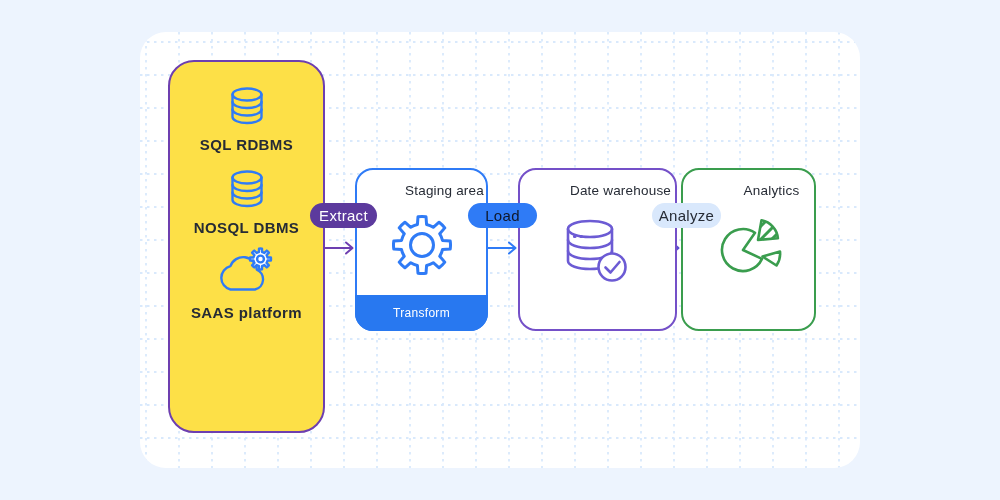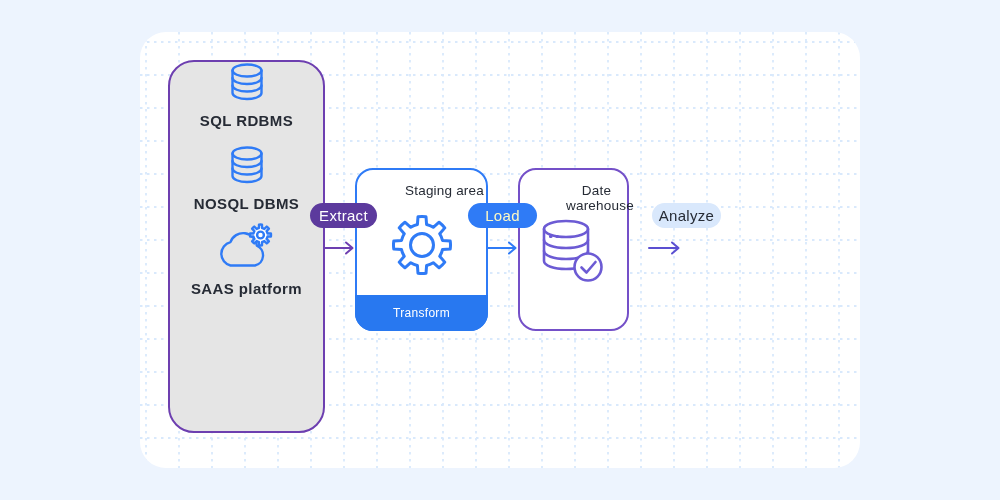--- a/index.html
+++ b/index.html
@@ -18,35 +18,35 @@
   }
   .card{
     position:absolute;left:140px;top:32px;width:720px;height:436px;
     background:var(--card_bg);border-radius:26px;overflow:hidden;
   }
   .grid-svg{position:absolute;left:0;top:0;width:720px;height:436px;}
 
   
   .sources{
     position:absolute;left:28px;top:28px;width:157px;height:373px;
-    border:2px solid var(--purple_border);border-radius:26px;background:#e5e5e5;
-    display:flex;flex-direction:column;align-items:center;
+    border:2px solid var(--purple_border);border-radius:26px;background:#fde047;
+    display:flex;flex-direction:column;align-items:center;padding-top:24px;
     z-index:2;
   }
   .src-item{display:flex;flex-direction:column;align-items:center;}
   .src-label{font-size:15px;font-weight:700;letter-spacing:.4px;color:var(--text_dark);margin-top:8px;}
   .icon-blue{color:var(--blue);}
   .mt16{margin-top:16px;} .mt10{margin-top:10px;} .mt12{margin-top:12px;}
 
   
   .stage{
     position:absolute;top:136px;height:163px;background:#fff;border-radius:18px;z-index:2;
   }
   .stage-staging{left:215px;width:133px;border:2px solid var(--blue);}
-  .stage-warehouse{left:378px;width:111px;border:2px solid var(--purple_mid);}
+  .stage-warehouse{left:378px;width:159px;border:2px solid var(--purple_mid);}
   .stage-analytics{left:541px;width:135px;border:2px solid var(--green);}
   .stage-title{
     text-align:center;margin-top:13px;font-size:13.5px;font-weight:500;
     letter-spacing:.2px;color:var(--text_dark);padding-left:46px;
   }
   .stage-icon{position:absolute;left:50%;transform:translateX(-50%);}
   .gear-pos{top:42px;color:var(--blue);}
   .dbcheck-pos{top:44px;color:var(--violet_icon);}
   .pie-pos{top:47px;color:var(--green);}
   .banner{
@@ -56,21 +56,21 @@
     color:#fff;font-size:12px;font-weight:500;letter-spacing:.3px;
   }
 
   
   .pill{
     position:absolute;top:171px;height:25px;border-radius:13px;z-index:3;
     display:flex;align-items:center;justify-content:center;
     font-size:15px;font-weight:500;letter-spacing:.3px;
   }
   .pill-extract{left:170px;width:67px;background:var(--purple_badge);color:#fff;}
-  .pill-load{left:328px;width:69px;background:var(--blue);color:#fef9c3;}
+  .pill-load{left:328px;width:69px;background:var(--blue);color:#0f172a;}
   .pill-analyze{left:512px;width:69px;background:var(--analyze_bg);color:var(--text_dark);}
 
   
   .arrow{position:absolute;top:208px;width:36px;height:16px;z-index:1;}
   .arrow-extract{left:181px;color:var(--purple_border);}
   .arrow-load{left:344px;color:var(--blue);}
   .arrow-analyze{left:507px;color:var(--indigo);}
   svg{display:block;}
 </style>
 </head>
@@ -165,20 +165,38 @@
       <ellipse cx="31" cy="15" rx="22" ry="8"></ellipse>
       <path d="M9 15 V47 a22 8 0 0 0 44 0 V15"></path>
       <path d="M9 26 a22 8 0 0 0 44 0"></path>
       <path d="M9 37 a22 8 0 0 0 44 0"></path>
       <path d="M15.5 22.5 h0.5 M22 22.5 h0.5" stroke-width="3.2"></path>
       <circle cx="53" cy="53" r="13.5" fill="#FFFFFF"></circle>
       <path d="M46.5 53.5 l5 5 L60.5 48"></path>
     </svg>
   </div>
 
+  <div class="stage stage-analytics">
+    <div class="stage-title">Analytics</div>
+    <svg class="stage-icon pie-pos" width="66" height="62" viewBox="0 0 66 62" fill="none" stroke="currentColor" stroke-width="2.6" stroke-linecap="round" stroke-linejoin="round">
+      <defs>
+        <clipPath id="hatchclip">
+          <path d="M42 23 L45.5 3.3 A20 20 0 0 1 61.9 21.3 Z"></path>
+        </clipPath>
+      </defs>
+      <path d="M27 33 L39 15.8 A21 21 0 1 0 46 41.9 Z"></path>
+      <path d="M42 23 L45.5 3.3 A20 20 0 0 1 61.9 21.3 Z"></path>
+      <g clip-path="url(#hatchclip)" stroke-width="3">
+        <path d="M36 18 L54 0"></path>
+        <path d="M40 27 L60 7"></path>
+        <path d="M47 31 L66 12"></path>
+      </g>
+      <path d="M46.5 39.5 L64 34.5 A21 21 0 0 1 60.5 48.5 Z"></path>
+    </svg>
+  </div>
 
   <div class="pill pill-extract">Extract</div>
   <div class="pill pill-load">Load</div>
   <div class="pill pill-analyze">Analyze</div>
 
   <svg class="arrow arrow-extract" viewBox="0 0 36 16" fill="none" stroke="currentColor" stroke-width="2" stroke-linecap="round" stroke-linejoin="round">
     <path d="M2 8 H31"></path>
       <path d="M25 2.5 L31.5 8 L25 13.5"></path>
   </svg>
   <svg class="arrow arrow-load" viewBox="0 0 36 16" fill="none" stroke="currentColor" stroke-width="2" stroke-linecap="round" stroke-linejoin="round">

